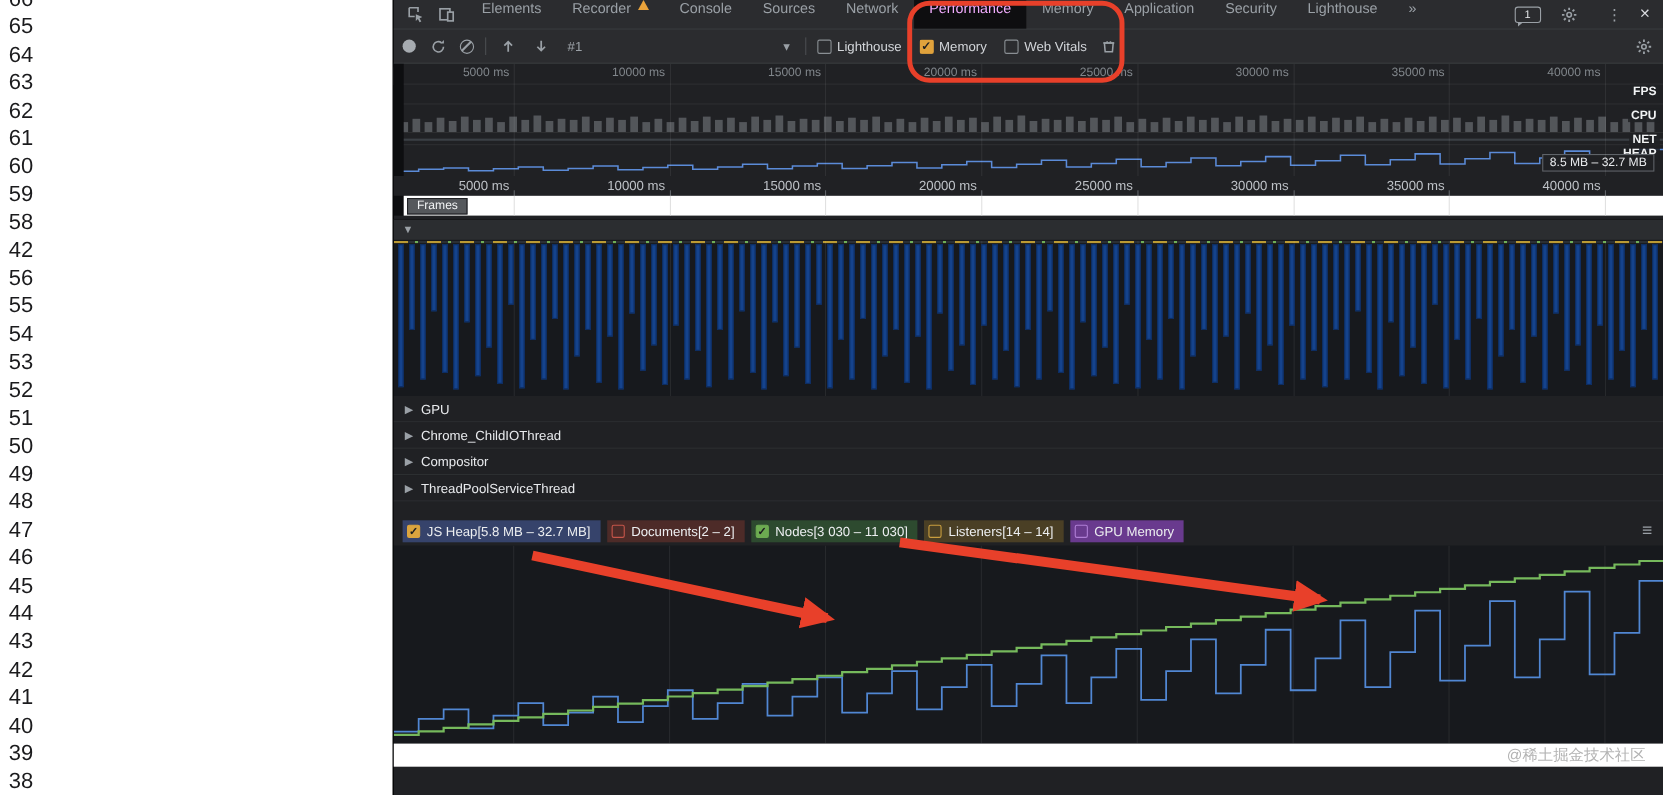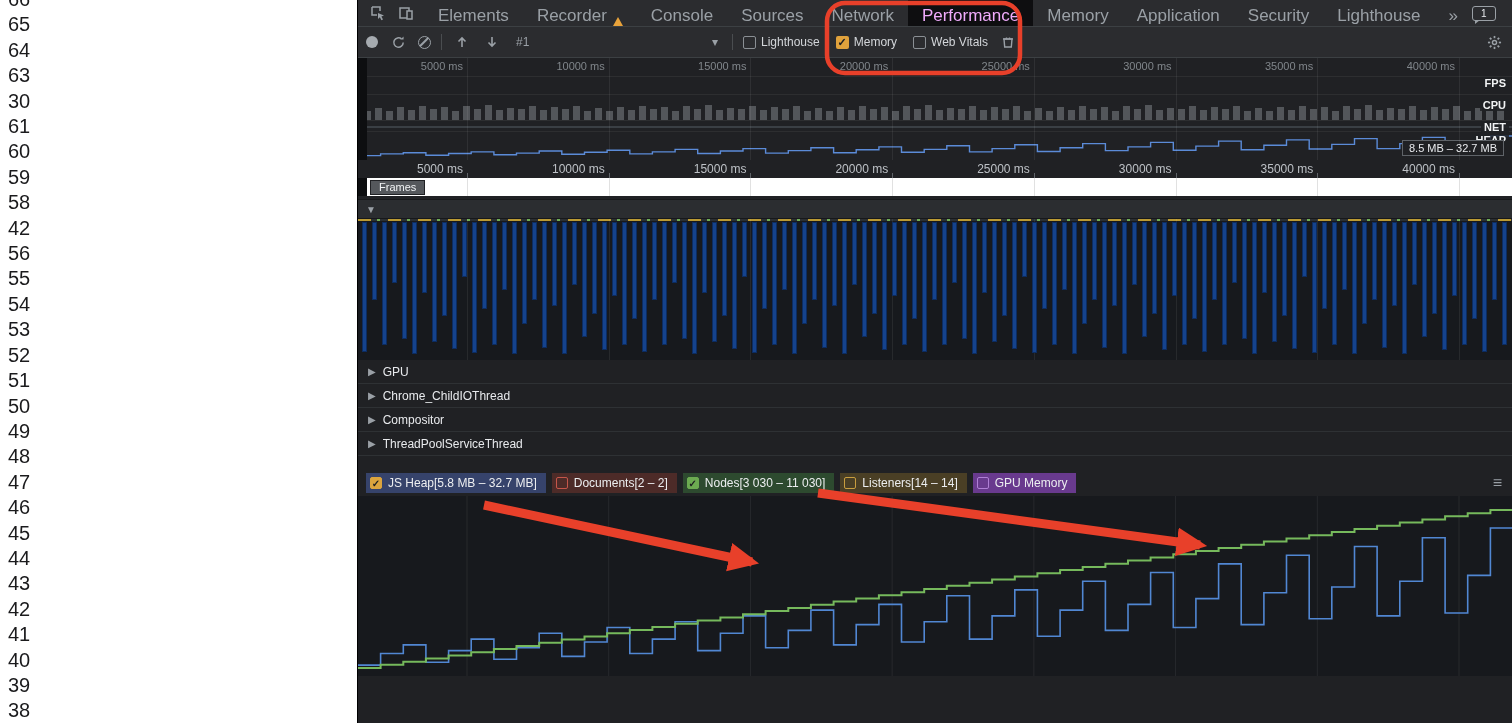--- a/index.html
+++ b/index.html
@@ -16,21 +16,21 @@
   
   .devtools { position:absolute; left:357px; top:0; width:1155px; height:723px;
               background:#202124; color:#e8eaed; font-size:12px; border-left:1px solid #000; }
 
   
   .tabbar { position:absolute; top:0; left:0; right:0; height:27px; background:#2b2c2f;
             border-bottom:1px solid #3c4043; display:flex; align-items:center; padding-left:10px; }
   .ticon { width:20px; height:20px; display:flex; align-items:center; justify-content:center;
            margin-right:8px; color:#9aa0a6; flex:none; }
   .tabs { display:flex; height:100%; align-items:stretch; }
-  .tab { display:flex; align-items:flex-end; padding:0 14px; color:#9aa0a6; font-size:17px;
+  .tab { display:flex; align-items:flex-start; padding:0 14px; color:#9aa0a6; font-size:13px;
          white-space:nowrap; cursor:default; }
   .tab.active { background:#0e0e10; color:#f0abfc; }
   .tab .warn { width:0; height:0; border-left:5px solid transparent; border-right:5px solid transparent;
                border-bottom:9px solid #e9a33b; margin-left:6px; }
   .tab-right { margin-left:auto; display:flex; align-items:center; gap:16px; padding-right:12px; }
   .issues-chip { border:1.5px solid #9aa0a6; border-radius:3px; min-width:24px; height:15px;
                  display:flex; align-items:center; justify-content:center; font-size:10px;
                  color:#e8eaed; padding:0 4px; position:relative; }
   .issues-chip:after { content:""; position:absolute; left:2px; bottom:-4px; width:0; height:0;
                  border-top:4px solid #9aa0a6; border-right:5px solid transparent; }
@@ -127,21 +127,21 @@
 <body>
 
 <div class="page">
 
   <div class="left-panel">
     <div id="line-numbers">
         <div class="ln">66</div>
         <div class="ln">65</div>
         <div class="ln">64</div>
         <div class="ln">63</div>
-        <div class="ln">30</div>
+        <div class="ln">62</div>
         <div class="ln">61</div>
         <div class="ln">60</div>
         <div class="ln">59</div>
         <div class="ln">58</div>
         <div class="ln">42</div>
         <div class="ln">56</div>
         <div class="ln">55</div>
         <div class="ln">54</div>
         <div class="ln">53</div>
         <div class="ln">52</div>
@@ -662,20 +662,23 @@
           <line x1="534.1428571428571" x2="534.1428571428571" y1="0" y2="180" stroke="rgba(255,255,255,0.07)" stroke-width="1"></line>
           <line x1="675.8571428571429" x2="675.8571428571429" y1="0" y2="180" stroke="rgba(255,255,255,0.07)" stroke-width="1"></line>
           <line x1="817.5714285714286" x2="817.5714285714286" y1="0" y2="180" stroke="rgba(255,255,255,0.07)" stroke-width="1"></line>
           <line x1="959.2857142857143" x2="959.2857142857143" y1="0" y2="180" stroke="rgba(255,255,255,0.07)" stroke-width="1"></line>
           <line x1="1101" x2="1101" y1="0" y2="180" stroke="rgba(255,255,255,0.07)" stroke-width="1"></line>
           <path d="M0 169.1 H22.6 V157.5 H45.3 V148.9 H67.9 V166.2 H90.6 V154.6 H113.2 V143.1 H135.9 V163.3 H158.5 V151.8 H181.2 V137.3 H203.8 V160.4 H226.5 V146.0 H249.1 V131.5 H271.8 V157.5 H294.4 V143.1 H317.1 V125.7 H339.7 V154.6 H362.4 V137.3 H385.0 V119.9 H407.6 V151.8 H430.3 V134.4 H452.9 V114.1 H475.6 V148.9 H498.2 V128.6 H520.9 V108.4 H543.5 V146.0 H566.2 V125.7 H588.8 V99.7 H611.5 V143.1 H634.1 V119.9 H656.8 V93.9 H679.4 V140.2 H702.1 V114.1 H724.7 V85.2 H747.4 V134.4 H770.0 V108.4 H792.6 V76.5 H815.3 V131.5 H837.9 V102.6 H860.6 V67.9 H883.2 V128.6 H905.9 V96.8 H928.5 V59.2 H951.2 V122.8 H973.8 V91.0 H996.5 V50.5 H1019.1 V119.9 H1041.8 V85.2 H1064.4 V41.8 H1087.1 V117.0 H1109.7 V79.4 H1132.4 V32.0 H1155.0" fill="none" stroke="#5187d3" stroke-width="1.6"></path>
           <path d="M0 172.0 H22.6 V168.8 H45.3 V165.7 H67.9 V162.5 H90.6 V159.4 H113.2 V156.2 H135.9 V153.0 H158.5 V149.9 H181.2 V146.7 H203.8 V143.6 H226.5 V140.4 H249.1 V137.2 H271.8 V134.1 H294.4 V130.9 H317.1 V127.8 H339.7 V124.6 H362.4 V121.4 H385.0 V118.3 H407.6 V115.1 H430.3 V112.0 H452.9 V108.8 H475.6 V105.6 H498.2 V102.5 H520.9 V99.3 H543.5 V96.2 H566.2 V93.0 H588.8 V89.8 H611.5 V86.7 H634.1 V83.5 H656.8 V80.4 H679.4 V77.2 H702.1 V74.0 H724.7 V70.9 H747.4 V67.7 H770.0 V64.6 H792.6 V61.4 H815.3 V58.2 H837.9 V55.1 H860.6 V51.9 H883.2 V48.8 H905.9 V45.6 H928.5 V42.4 H951.2 V39.3 H973.8 V36.1 H996.5 V33.0 H1019.1 V29.8 H1041.8 V26.6 H1064.4 V23.5 H1087.1 V20.3 H1109.7 V17.2 H1132.4 V14.0 H1155.0" fill="none" stroke="#76b95c" stroke-width="2"></path>
         </svg>
     </div>
 
+    <div class="white-strip">
+      <span class="watermark">@稀土掘金技术社区</span>
+    </div>
   </div>
 
   <svg id="annotations">
       <defs>
         <marker id="ah" markerWidth="4" markerHeight="3.4" refX="2.6" refY="1.6" orient="auto" markerUnits="strokeWidth">
           <path d="M0,0 L3.4,1.6 L0,3.2 Z" fill="#e8402a"></path>
         </marker>
       </defs>
       <rect x="827" y="3" width="193" height="70" rx="18" fill="none" stroke="#e8402a" stroke-width="4.5"></rect>
       <line x1="484" y1="505" x2="752" y2="562" stroke="#e8402a" stroke-width="9" marker-end="url(#ah)"></line>

